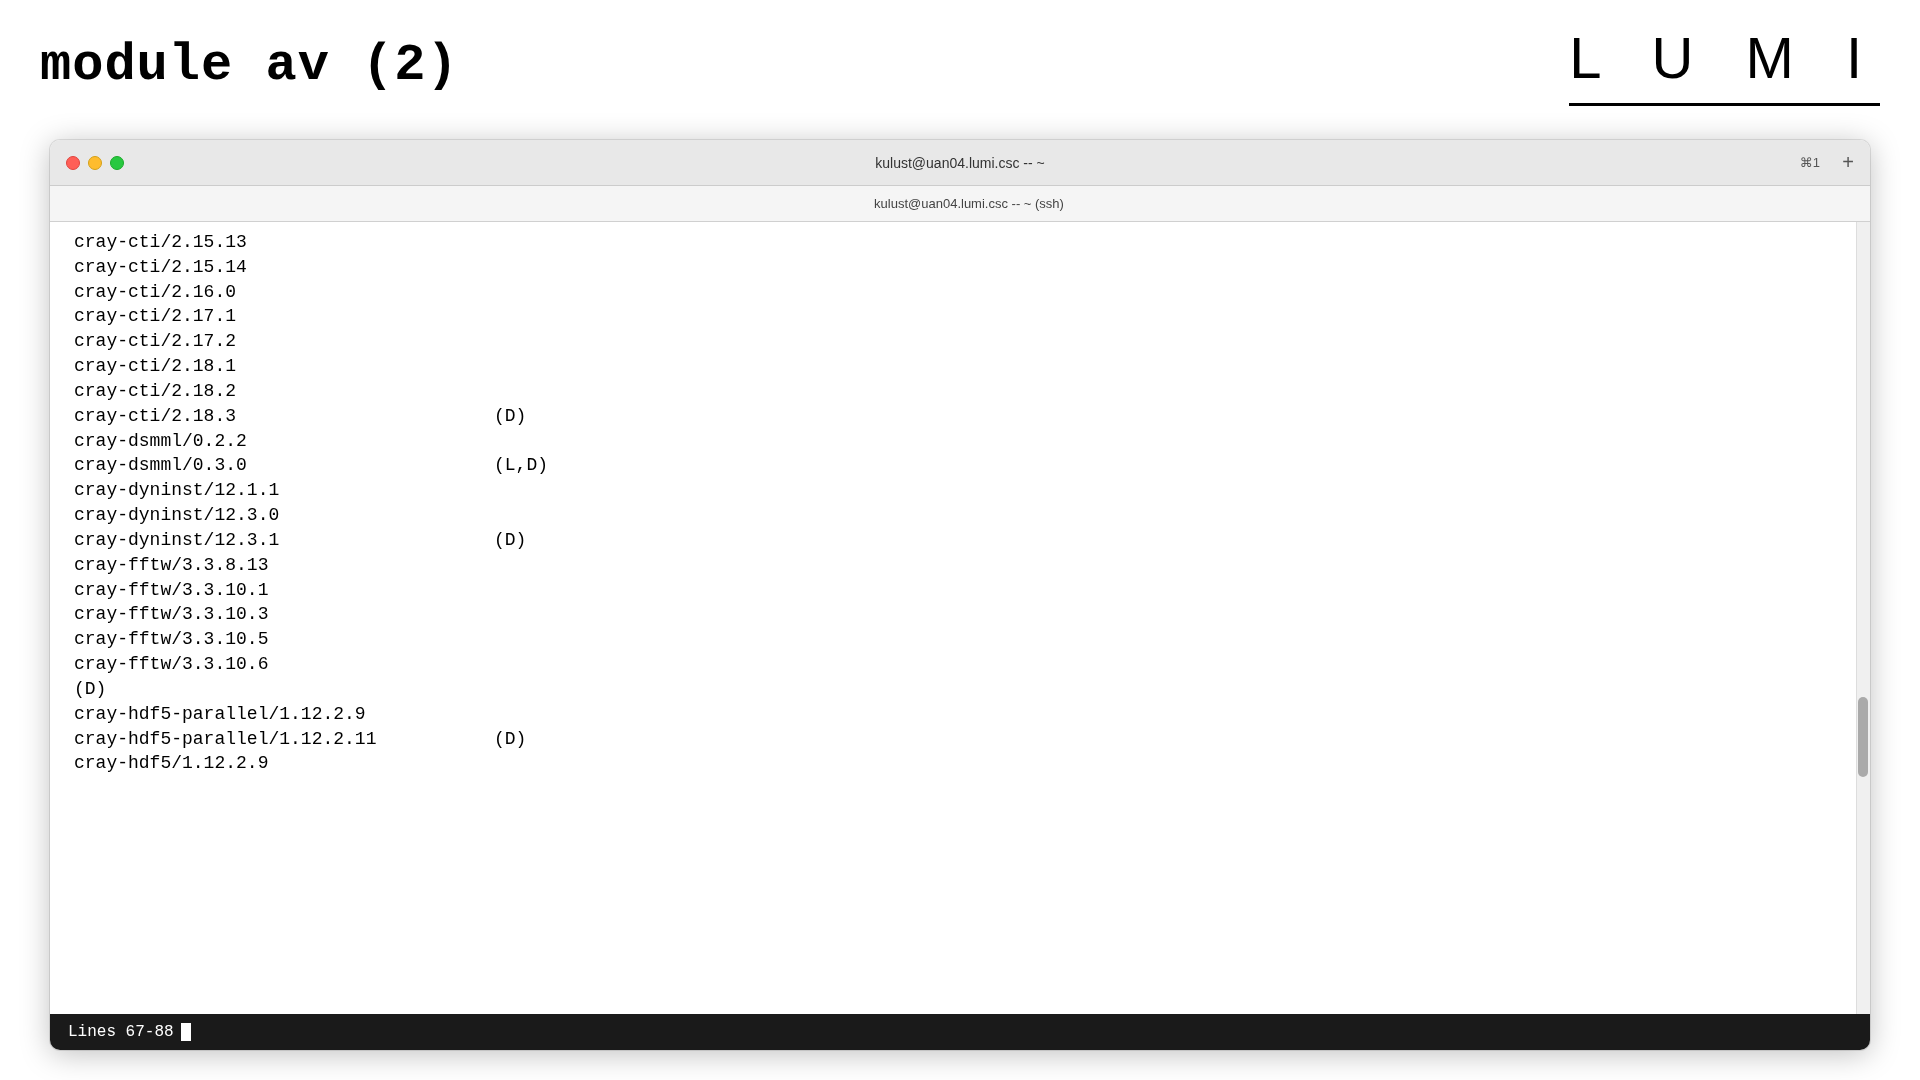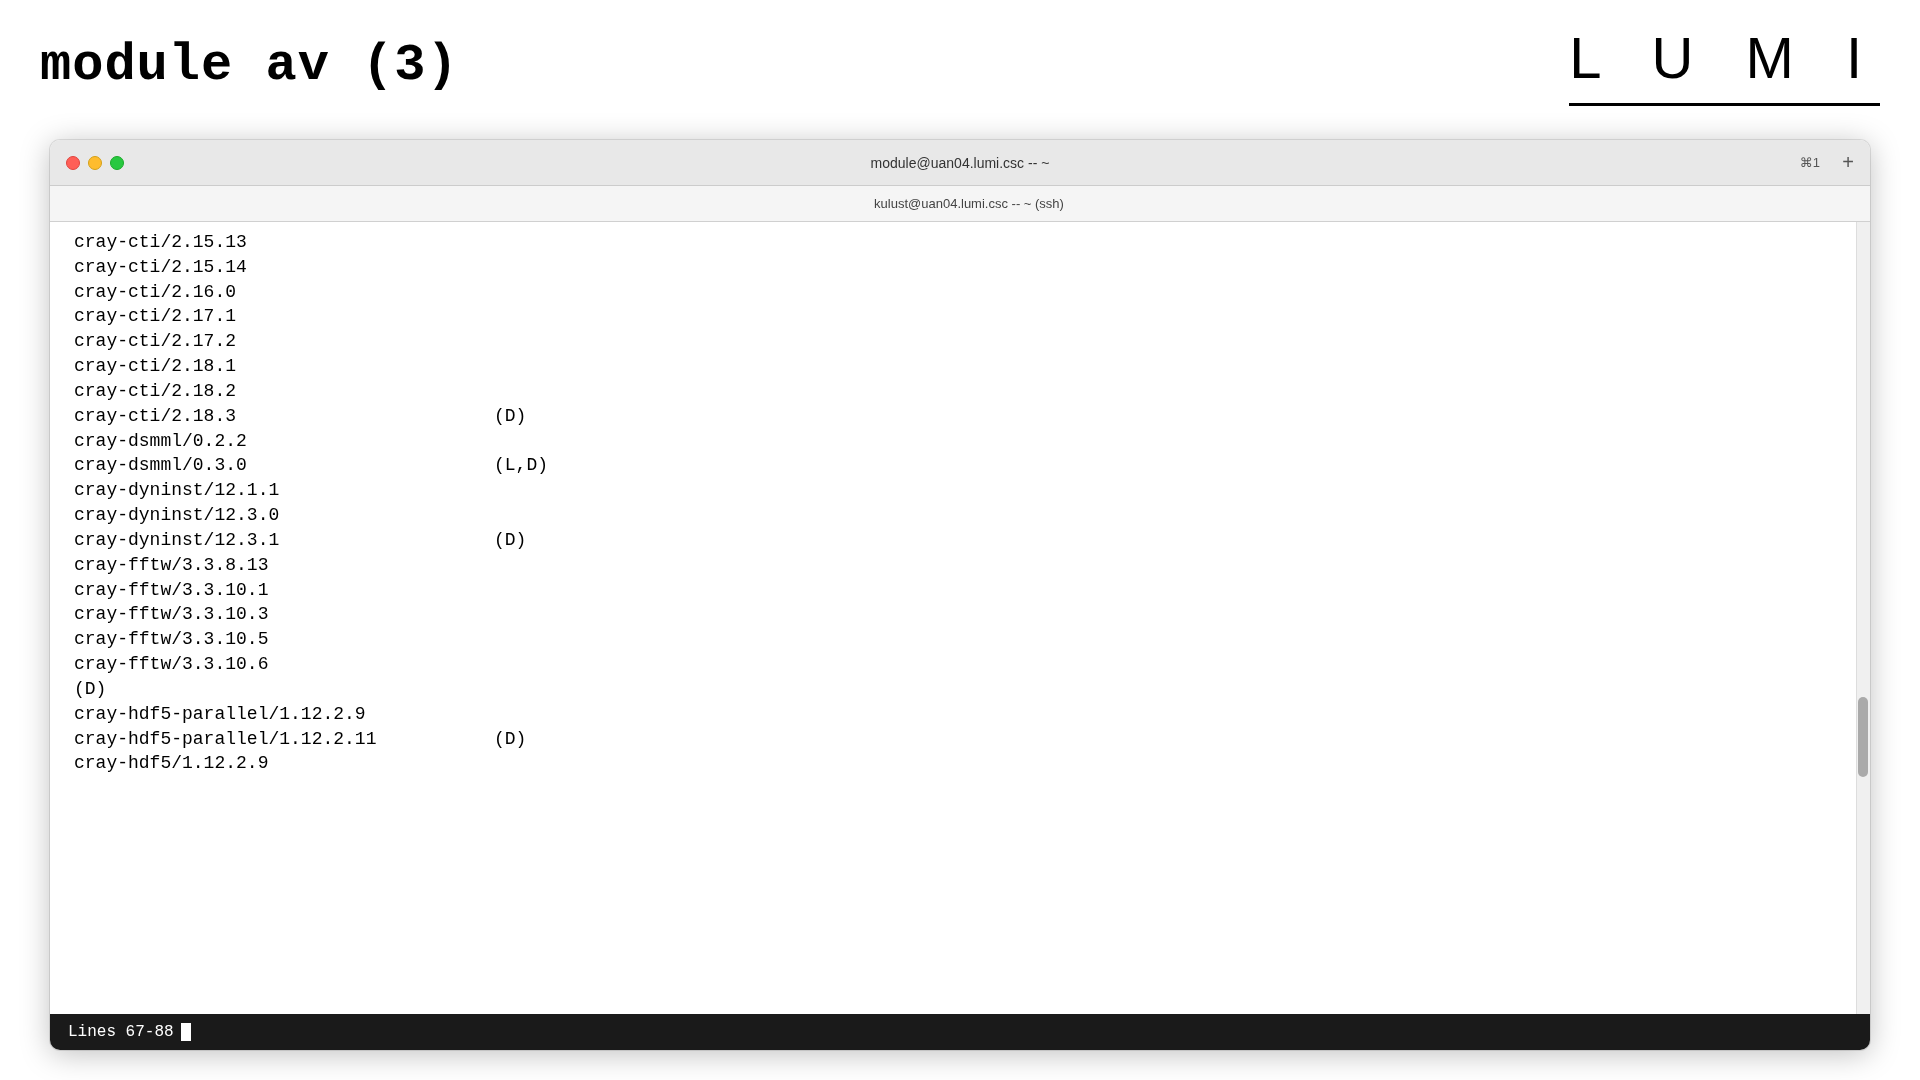--- a/index.html
+++ b/index.html
@@ -221,33 +221,33 @@
       height: 18px;
       background: #ffffff;
       vertical-align: middle;
       margin-left: 1px;
     }
   </style>
 </head>
 <body>
 
 <div class="page-header">
-  <h1 class="page-title">module av (3)</h1>
+  <h1 class="page-title">module av (2)</h1>
   <div class="lumi-logo">L U M I</div>
 </div>
 
 <div class="terminal-window">
 
   <div class="title-bar">
     <div class="traffic-lights">
       <div class="traffic-light close"></div>
       <div class="traffic-light minimize"></div>
       <div class="traffic-light maximize"></div>
     </div>
-    <span class="title-bar-title">module@uan04.lumi.csc -- ~</span>
+    <span class="title-bar-title">kulust@uan04.lumi.csc -- ~</span>
     <span class="title-bar-shortcut">⌘1</span>
     <span class="title-bar-add">+</span>
   </div>
 
   <div class="subtitle-bar">
     <span class="subtitle-text">kulust@uan04.lumi.csc -- ~ (ssh)</span>
   </div>
 
   <div class="terminal-content">
     <div class="terminal-lines" id="terminal-lines">

